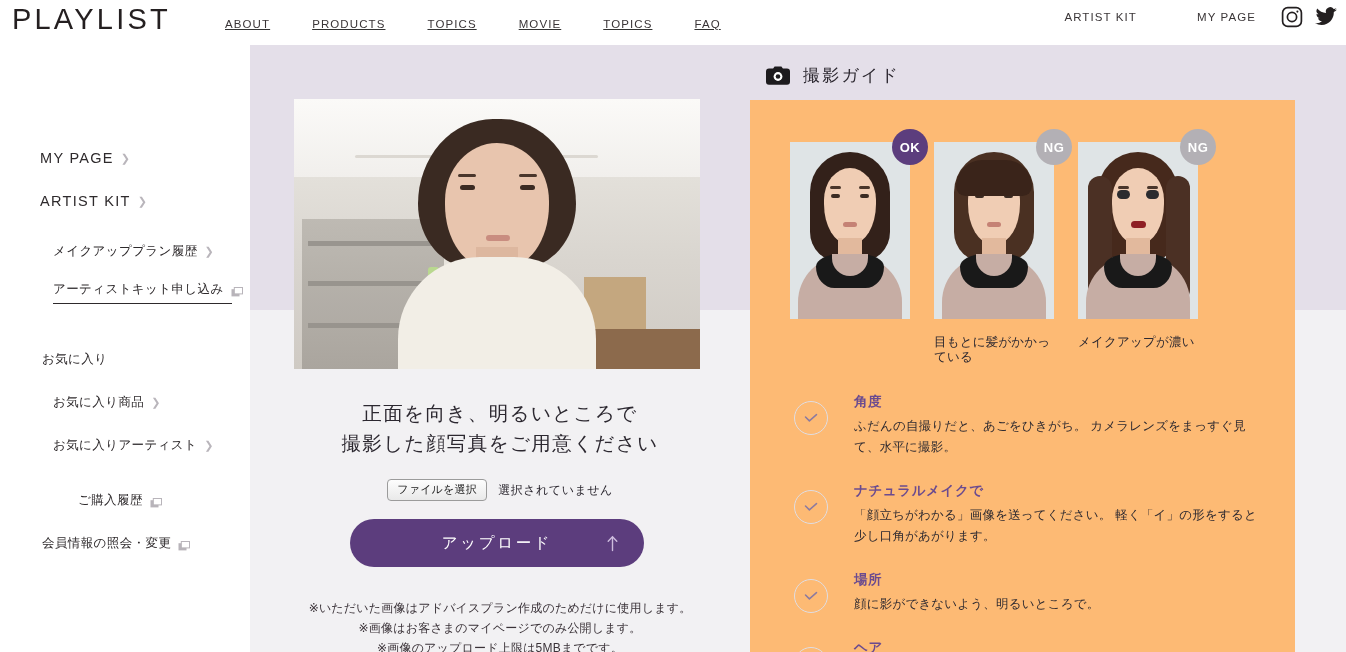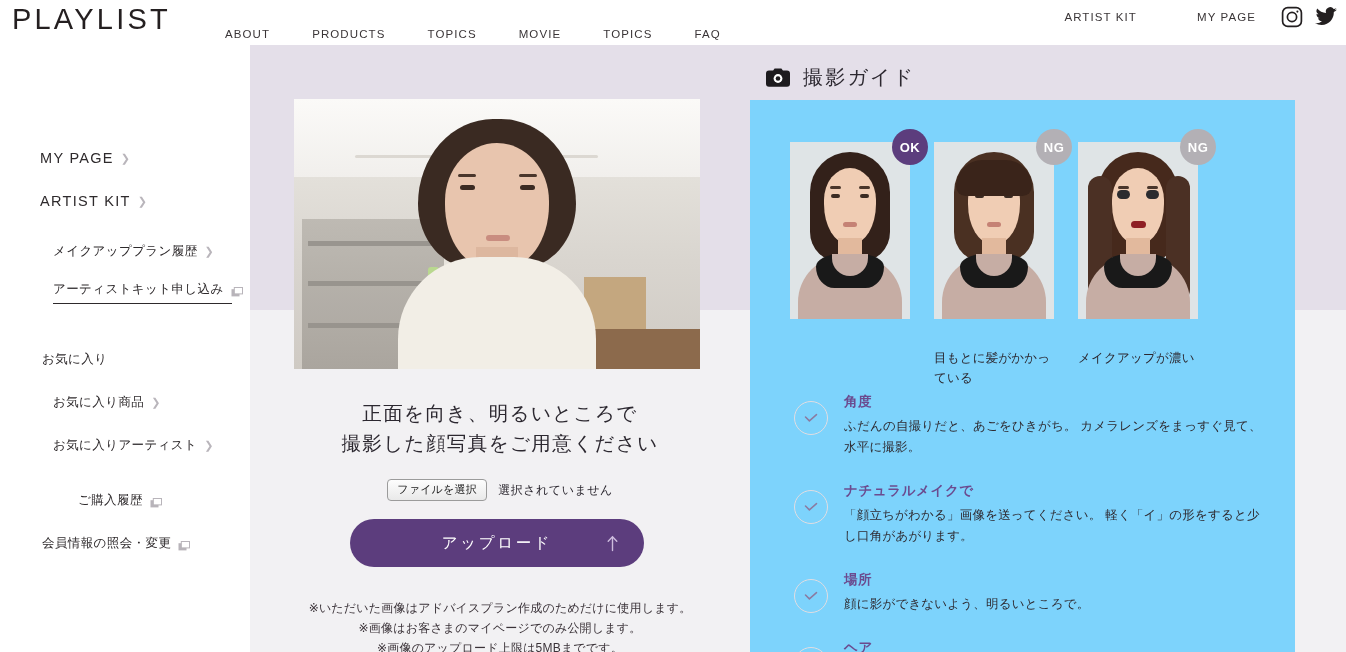--- a/index.html
+++ b/index.html
@@ -15,21 +15,21 @@
   
   .header {
     position: absolute; left: 0; top: 0; width: 1346px; height: 45px;
     background: #fff; z-index: 30;
   }
   .logo {
     position: absolute; left: 12px; top: 3px;
     font-size: 29px; letter-spacing: 3.2px; color: #241f20;
     font-weight: 400; font-family: "Liberation Sans", sans-serif;
   }
-  .mainnav { position: absolute; left: 204px; top: 28px; display: flex; }
+  .mainnav { position: absolute; left: 204px; top: 18px; display: flex; text-decoration: underline; }
   .mainnav a {
     font-size: 11.5px; letter-spacing: 1.1px; color: #3a3537;
     text-decoration: none; padding: 0 21px; white-space: nowrap;
   }
   .rightnav { position: absolute; right: 60px; top: 11px; display: flex; align-items: center; }
   .rightnav a {
     font-size: 11.5px; letter-spacing: 1.1px; color: #3a3537;
     text-decoration: none; padding: 0 30px; white-space: nowrap;
   }
   .social { position: absolute; right: 8px; top: 5px; display: flex; align-items: center; gap: 10px; }
@@ -171,39 +171,39 @@
   .notes {
     position: absolute; left: 250px; top: 598px; width: 500px;
     text-align: center; font-size: 12px; line-height: 20px;
     color: #3a3238; letter-spacing: .2px;
   }
 
   
   .guide-title {
     position: absolute; left: 766px; top: 64px; display: flex; align-items: center; gap: 13px;
   }
-  .guide-title .gtxt { font-size: 20px; letter-spacing: 2.2px; color: #2c2830; }
+  .guide-title .gtxt { font-size: 17px; letter-spacing: 2.2px; color: #2c2830; }
   .cam { width: 24px; height: 19px; display: block; }
 
   .card {
     position: absolute; left: 750px; top: 100px; width: 545px; height: 552px;
-    background: #7dd3fc;
+    background: #fdba74;
   }
   .examples { position: absolute; left: 40px; top: 42px; width: 470px; display: flex; gap: 20px; }
   .ex { width: 124px; position: relative; }
   .ex .shot {
     width: 120px; height: 177px; position: relative; overflow: hidden; background: #dfe4e6;
   }
   .ex .badge {
     position: absolute; right: -14px; top: -13px; width: 36px; height: 36px; border-radius: 50%;
     color: #fff; font-size: 13px; font-weight: bold; letter-spacing: .5px;
     display: flex; align-items: center; justify-content: center; z-index: 4;
   }
   .ex .cap {
-    margin-top: 29px; font-size: 12.5px; line-height: 20px; color: #2c2830; letter-spacing: .2px;
+    margin-top: 16px; font-size: 12.5px; line-height: 15px; color: #2c2830; letter-spacing: .2px;
   }
   
   .m-hair   { position: absolute; left: 20px; top: 10px; width: 80px; height: 110px; background: #33211a; border-radius: 40px 40px 30px 30px; }
   .m-face   { position: absolute; left: 34px; top: 26px; width: 52px; height: 76px; background: #f0cdb4; border-radius: 26px 26px 24px 24px / 32px 32px 40px 40px; }
   .m-eye    { position: absolute; top: 52px; width: 9px; height: 3.5px; background: #3b2b23; border-radius: 2px; }
   .m-eye.l  { left: 41px; } .m-eye.r { left: 70px; }
   .m-brow   { position: absolute; top: 44px; width: 11px; height: 2.5px; background: #4a362b; border-radius: 2px; }
   .m-brow.l { left: 40px; } .m-brow.r { left: 69px; }
   .m-lip    { position: absolute; left: 53px; top: 80px; width: 14px; height: 5px; background: #c58275; border-radius: 4px; }
   .m-neck   { position: absolute; left: 48px; top: 96px; width: 24px; height: 22px; background: #e2b99d; }
@@ -211,21 +211,21 @@
   .m-collar { position: absolute; left: 26px; top: 112px; width: 68px; height: 34px; background: #191919; border-radius: 34px 34px 26px 26px / 18px 18px 30px 30px; }
   .m-collarcut { position: absolute; left: 42px; top: 112px; width: 36px; height: 22px; background: #c6ada4; border-radius: 0 0 18px 18px; }
   .m-bangs  { position: absolute; left: 22px; top: 18px; width: 76px; height: 36px; background: #3a241a; border-radius: 38px 38px 14px 14px; }
   .m-longL  { position: absolute; left: 10px; top: 34px; width: 24px; height: 126px; background: #4b3024; border-radius: 12px; }
   .m-longR  { position: absolute; left: 88px; top: 34px; width: 24px; height: 126px; background: #4b3024; border-radius: 12px; }
   .m-smokyL { position: absolute; left: 39px; top: 48px; width: 13px; height: 9px; background: #2b2b2f; border-radius: 6px; }
   .m-smokyR { position: absolute; left: 68px; top: 48px; width: 13px; height: 9px; background: #2b2b2f; border-radius: 6px; }
   .m-redlip { position: absolute; left: 53px; top: 79px; width: 15px; height: 7px; background: #8e1f24; border-radius: 5px; }
 
   .checks { position: absolute; left: 44px; top: 292px; width: 470px; }
-  .chk { display: flex; gap: 16px; margin-bottom: 23px; }
+  .chk { display: flex; gap: 26px; margin-bottom: 23px; }
   .chk .circ {
     flex: 0 0 auto; width: 34px; height: 34px; border-radius: 50%;
     border: 1px solid #e0dde2; display: flex; align-items: center; justify-content: center;
     margin-top: 9px;
   }
   .chk .ctext { flex: 1 1 auto; }
   .chk .ch { font-size: 13.5px; color: #6b4b8f; font-weight: bold; letter-spacing: .6px; line-height: 20px; }
   .chk .cb { font-size: 12.5px; color: #2e2a30; line-height: 21px; letter-spacing: .2px; margin-top: 4px; }
 </style>
 </head>

